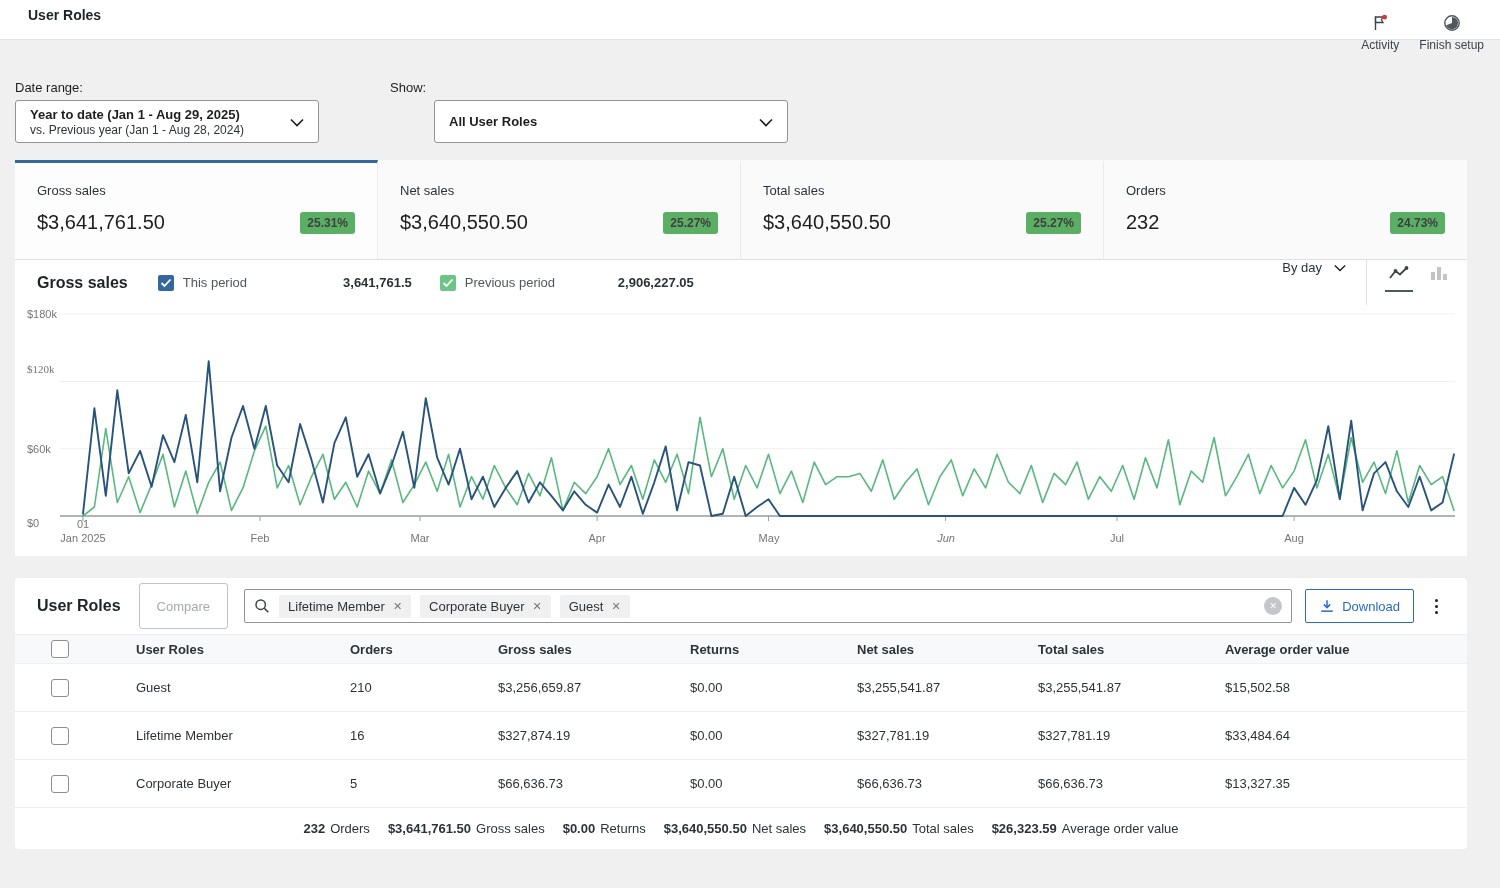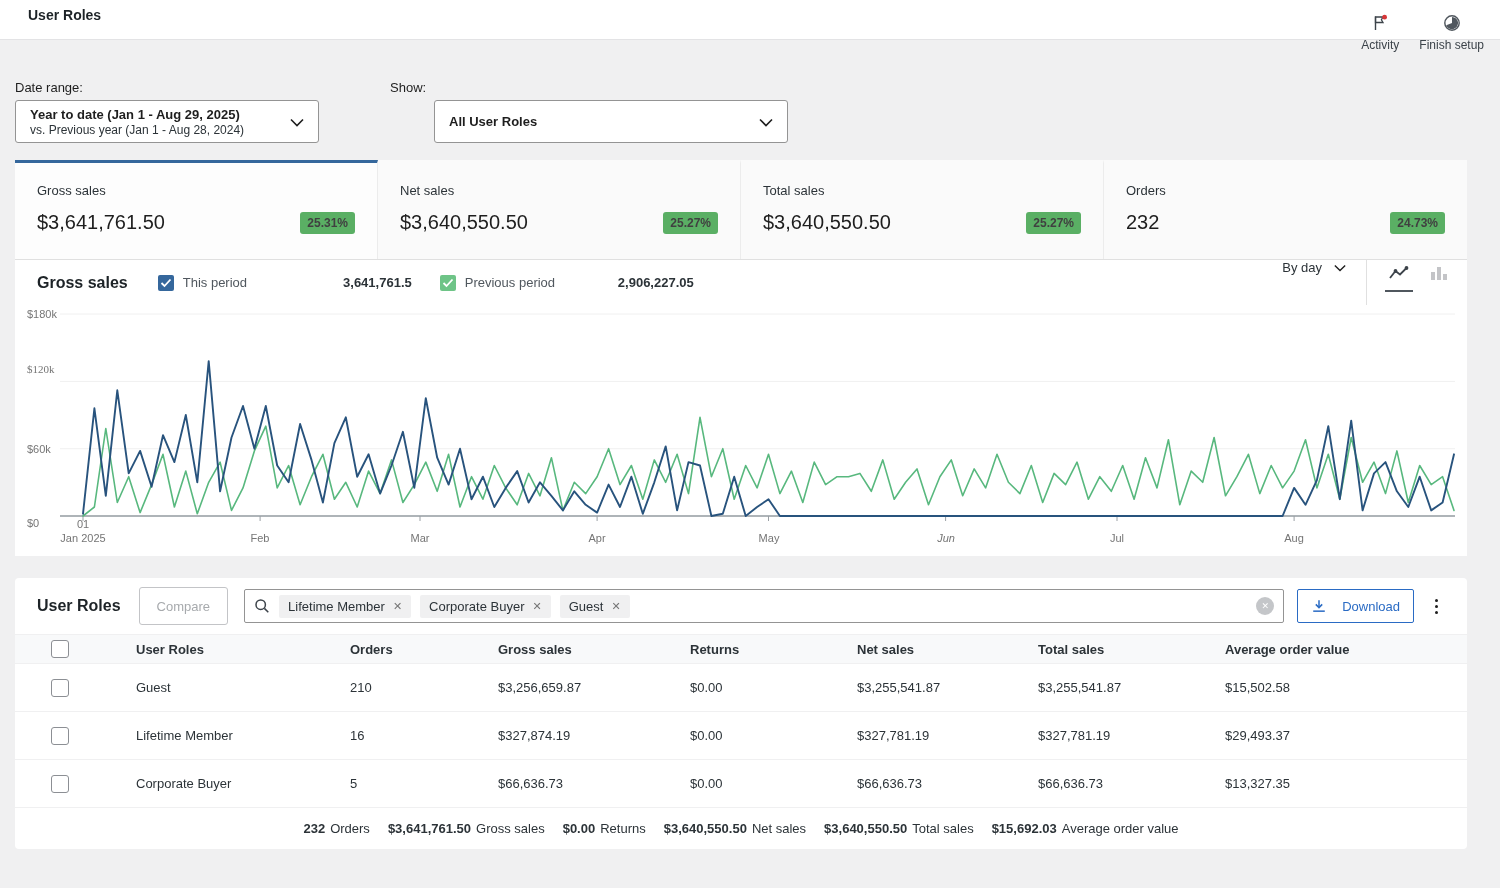--- a/index.html
+++ b/index.html
@@ -51,27 +51,27 @@
   
   .chart-area { position:relative; height:251px; }
   .plot { position:absolute; left:0; top:0; }
   .y-label { position:absolute; left:12px; font-size:11px; color:#757575; line-height:12px; }
   .x-tick { position:absolute; font-size:11px; color:#757575; line-height:11px; text-align:center; transform:translateX(-50%); }
   .x-tick .l2 { margin-top:3px; }
   
   .panel-table { position:absolute; left:15px; top:578px; width:1452px; height:271px; background:#fff; border-radius:4px; }
   .table-toolbar { height:56px; display:flex; align-items:center; padding:0 20px 0 22px; }
   .tbl-title { font-size:16px; font-weight:bold; color:#1d2327; margin-right:18px; }
-  .compare-btn { height:38px; padding:0 17px; border:1px solid #c3c4c7; border-radius:3px; background:#fff; color:#a7aaad; font-size:13px; cursor:pointer; }
+  .compare-btn { height:46px; padding:0 17px; border:1px solid #c3c4c7; border-radius:3px; background:#fff; color:#a7aaad; font-size:13px; cursor:pointer; }
   .searchbox { flex:1; height:34px; margin-left:16px; border:1px solid #949494; border-radius:2px; display:flex; align-items:center; padding:0 9px; background:#fff; }
   .chip { display:flex; align-items:center; gap:8px; background:#f0f0f1; border-radius:2px; padding:4px 9px; font-size:13px; color:#2c3338; margin-right:9px; white-space:nowrap; }
   .chip-x { color:#757575; font-size:11px; cursor:pointer; }
   .search-spacer { flex:1; }
   .clear-btn { width:18px; height:18px; border-radius:50%; background:#c4c6c9; color:#fff; font-size:9px; display:flex; align-items:center; justify-content:center; cursor:pointer; }
-  .download-btn { height:34px; margin-left:13px; padding:0 13px; border:1px solid #2a6bc4; border-radius:2px; color:#2a6bc4; background:#fff; font-size:13px; font-weight:500; display:flex; align-items:center; gap:15px; cursor:pointer; }
+  .download-btn { height:34px; margin-left:13px; padding:0 13px; border:1px solid #2a6bc4; border-radius:2px; color:#2a6bc4; background:#fff; font-size:13px; font-weight:500; display:flex; align-items:center; gap:7px; cursor:pointer; }
   .kebab { margin-left:11px; width:22px; height:34px; display:flex; flex-direction:column; align-items:center; justify-content:center; gap:3px; cursor:pointer; }
   .kebab i { width:3px; height:3px; border-radius:50%; background:#1e1e1e; }
   
   .tr { display:grid; grid-template-columns:121px 214px 148px 192px 167px 181px 187px 242px; align-items:center; }
   .thead { height:30px; background:#f8f9fa; border-top:1px solid #f0f0f1; border-bottom:1px solid #f0f0f1; }
   .th { font-size:13px; font-weight:bold; color:#2c3338; }
   .tbody .tr { height:48px; border-bottom:1px solid #f0f0f1; }
   .td { font-size:13px; color:#2c3338; }
   .cell-cb { padding-left:36px; }
   .checkbox { display:block; width:18px; height:18px; border:1px solid #8c8f94; border-radius:3px; background:#fff; cursor:pointer; }
@@ -342,21 +342,21 @@
       <div class="tr">
         <div class="cell-cb">
           <span class="checkbox"></span>
         </div>
         <div class="td">Lifetime Member</div>
         <div class="td">16</div>
         <div class="td">$327,874.19</div>
         <div class="td">$0.00</div>
         <div class="td">$327,781.19</div>
         <div class="td">$327,781.19</div>
-        <div class="td">$29,493.37</div>
+        <div class="td">$33,484.64</div>
       </div>
       <div class="tr">
         <div class="cell-cb">
           <span class="checkbox"></span>
         </div>
         <div class="td">Corporate Buyer</div>
         <div class="td">5</div>
         <div class="td">$66,636.73</div>
         <div class="td">$0.00</div>
         <div class="td">$66,636.73</div>
@@ -379,17 +379,17 @@
       </span>
       <span class="sum-pair">
         <span class="sum-val">$3,640,550.50</span>
         <span>Net sales</span>
       </span>
       <span class="sum-pair">
         <span class="sum-val">$3,640,550.50</span>
         <span>Total sales</span>
       </span>
       <span class="sum-pair">
-        <span class="sum-val">$15,692.03</span>
+        <span class="sum-val">$26,323.59</span>
         <span>Average order value</span>
       </span>
     </div>
 </div>
 
 </body></html>

